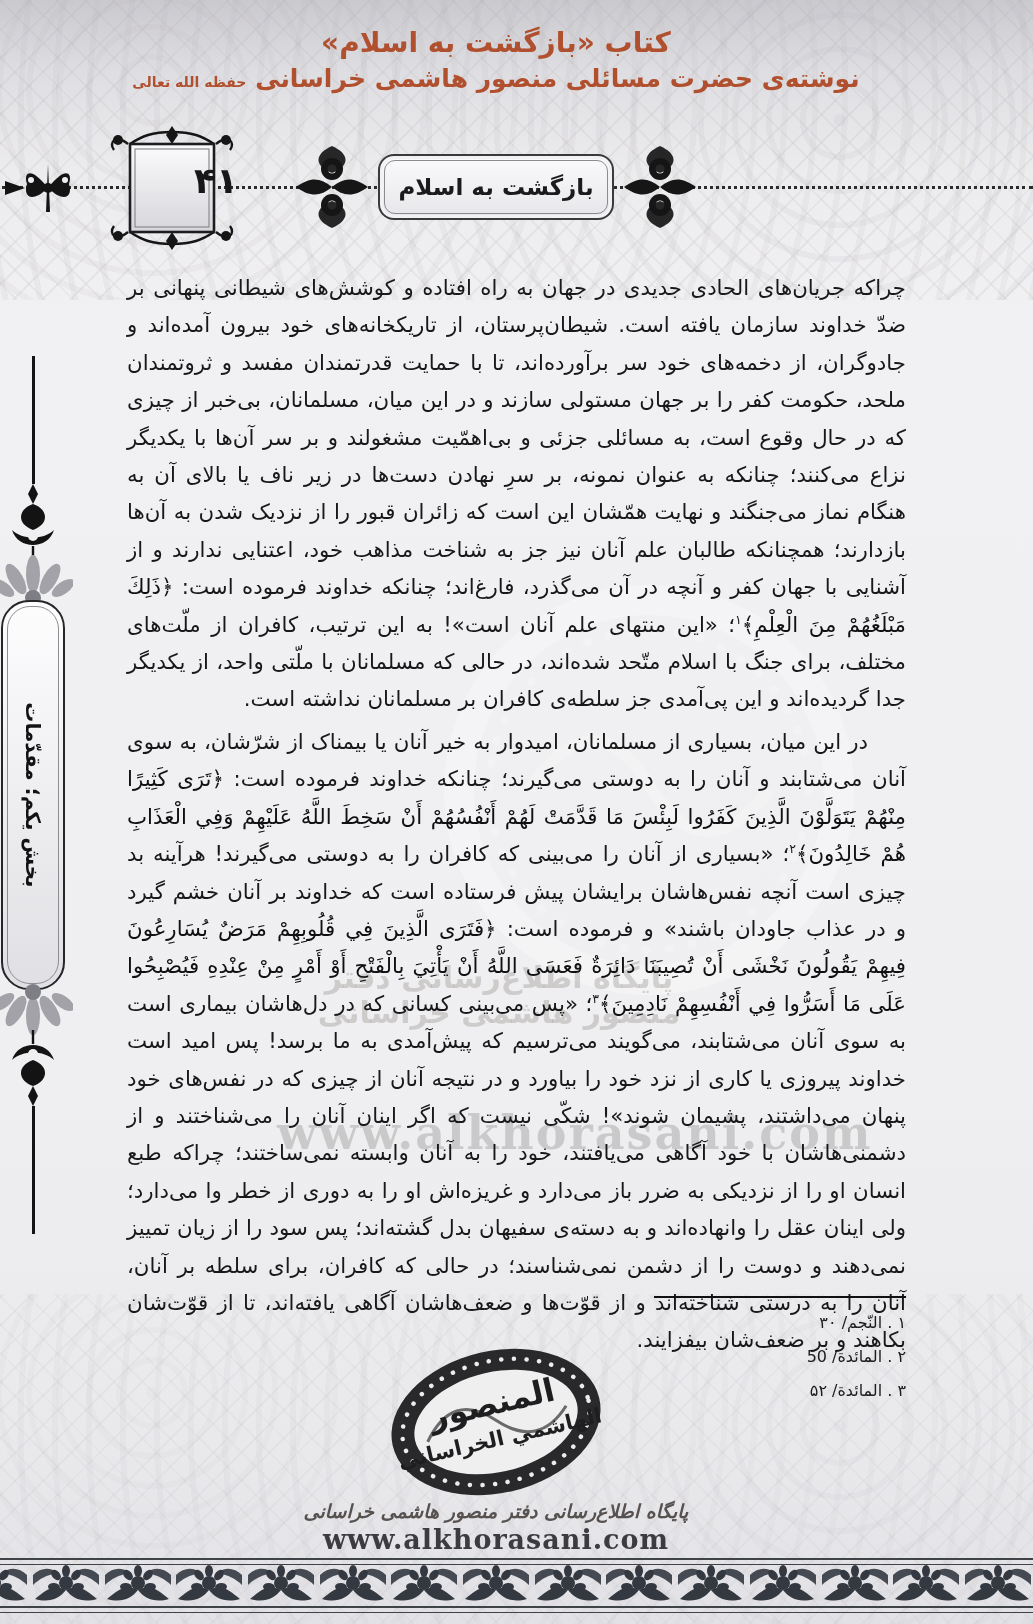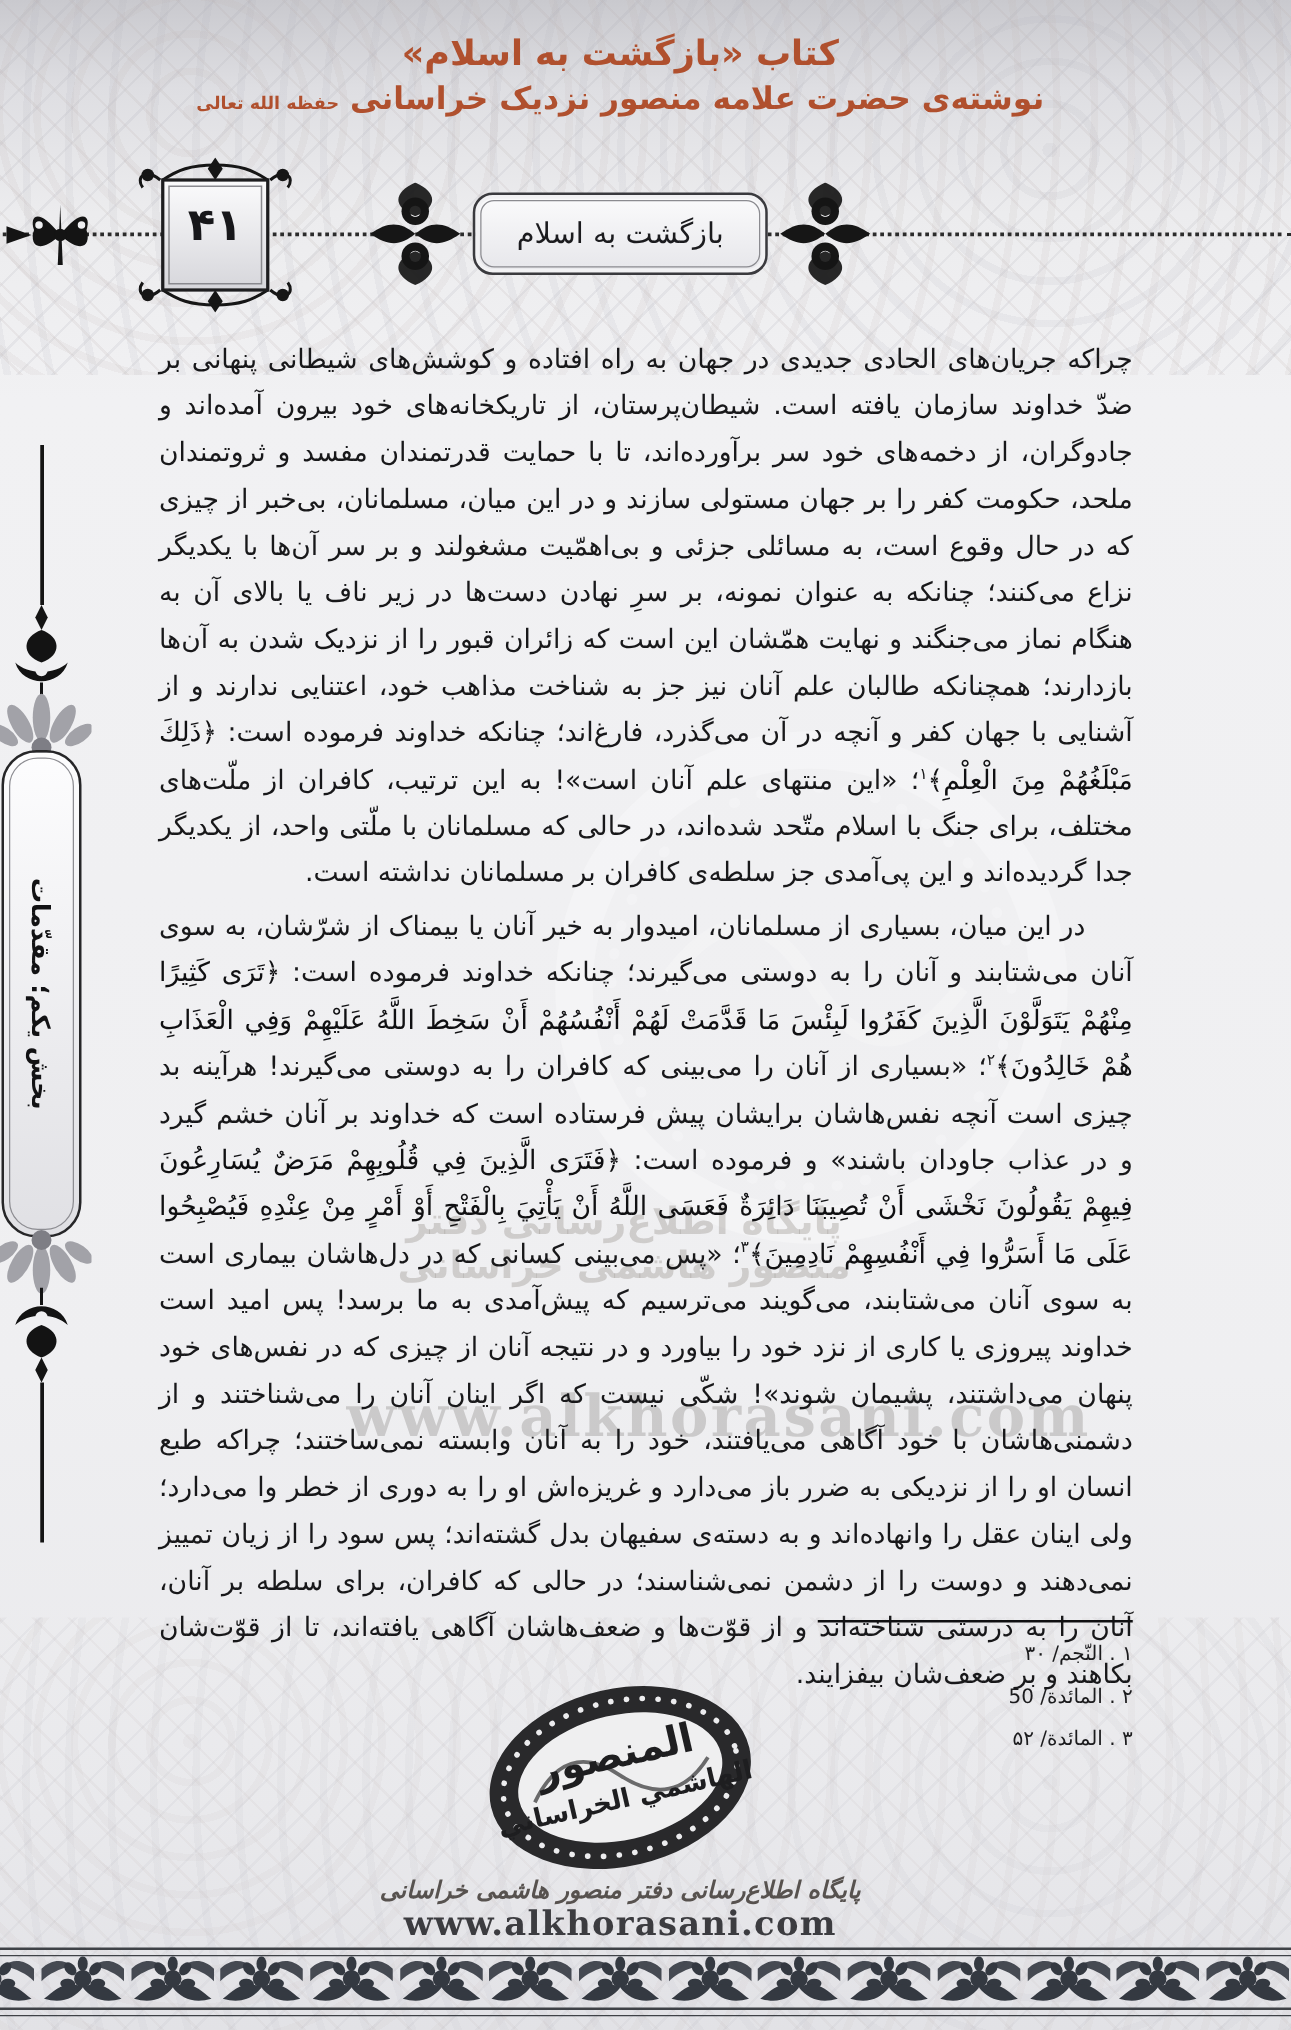--- a/index.html
+++ b/index.html
@@ -25,29 +25,29 @@
     font-size:25px;font-weight:bold;color:#b0502e;z-index:3;}
   .book-subtitle .honorific{font-size:14px;font-weight:bold;}
 
   
   .band{position:absolute;top:120px;left:0;right:0;height:150px;z-index:3;}
   .dot-line{position:absolute;top:66px;left:0;right:0;border-top:3px dotted #2c2c2c;}
   .edge-arrow{position:absolute;top:61px;right:1008px;width:0;height:0;
     border-top:7px solid transparent;border-bottom:7px solid transparent;border-left:20px solid #141414;}
   .butterfly{position:absolute;top:38px;right:958px;}
   .pagenum-wrap{position:absolute;top:6px;right:795px;width:132px;height:124px;}
-  .pagenum-wrap .num{position:absolute;top:34px;left:0;width:132px;text-align:center;
+  .pagenum-wrap .num{position:absolute;top:34px;left:0;width:132px;text-align:right;
     font-size:36px;font-weight:bold;color:#17171a;}
   .center-orn{position:absolute;top:26px;left:50%;transform:translateX(-50%);
     display:flex;align-items:center;gap:4px;}
   .cartouche{width:232px;height:62px;border:2.5px solid #3a3a3e;border-radius:16px;
     background:linear-gradient(180deg,#fbfbfc,#e6e6ea);box-shadow:0 0 0 3px #f2f2f4 inset;
     display:flex;align-items:center;justify-content:center;position:relative;}
   .cartouche::before{content:"";position:absolute;inset:4px;border:1.2px solid #8b8b90;border-radius:11px;}
-  .cartouche .rt{font-size:23px;font-weight:normal;color:#1b1b1e;position:relative;}
+  .cartouche .rt{font-size:23px;font-weight:bold;color:#1b1b1e;position:relative;}
   .flip{transform:scaleX(-1);}
 
   
   .sidebar{position:absolute;left:30px;top:356px;width:88px;display:flex;flex-direction:column;align-items:center;z-index:3;}
   .stem{width:3px;height:128px;background:#141414;}
   .side-cartouche{width:60px;height:386px;margin-top:-6px;border:2.5px solid #262628;border-radius:28px;
     background:linear-gradient(180deg,#fdfdfe,#e0e0e4);position:relative;
     display:flex;align-items:center;justify-content:center;}
   .side-cartouche::before{content:"";position:absolute;inset:4px;border:1.2px solid #8d8d92;border-radius:23px;}
   .side-cartouche .lbl{transform:rotate(90deg);white-space:nowrap;font-size:20px;font-weight:bold;color:#121214;}
@@ -88,21 +88,21 @@
 </head>
 <body>
 
 <div class="page">
 
   <div class="bg-tile bg-top"></div>
   <div class="bg-tile bg-bottom"></div>
 
   <div class="book-title">کتاب «بازگشت به اسلام»</div>
   <div class="book-subtitle">
-    <span>نوشته‌ی حضرت علامه منصور نزدیک خراسانی</span>
+    <span>نوشته‌ی حضرت مسائلی منصور هاشمی خراسانی</span>
     <span class="honorific">حفظه الله تعالی</span>
   </div>
 
   <div class="band">
     <div class="dot-line"></div>
     <div class="edge-arrow"></div>
 
     <svg class="butterfly" width="54" height="60" viewBox="0 0 54 60">
       <g fill="#141414">
         <path d="M27,6 L29,54 L25,54 Z"></path>

